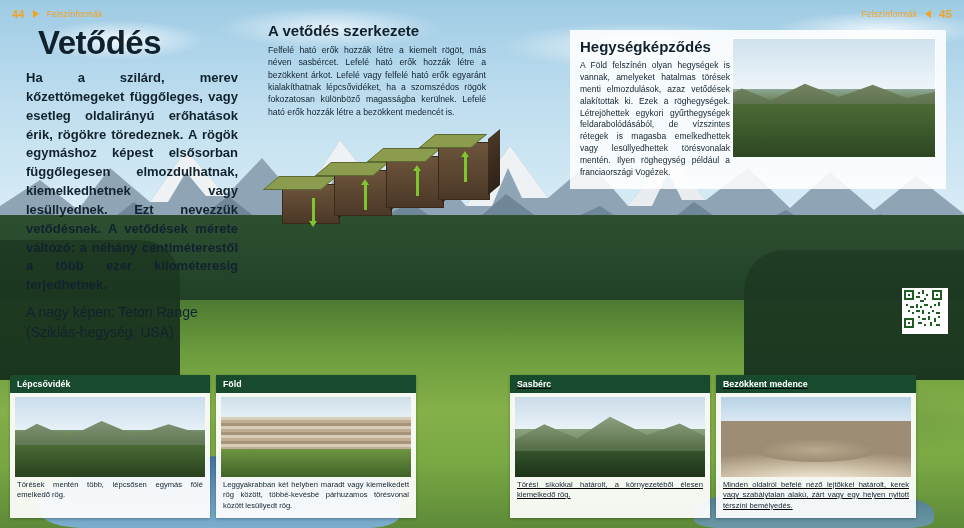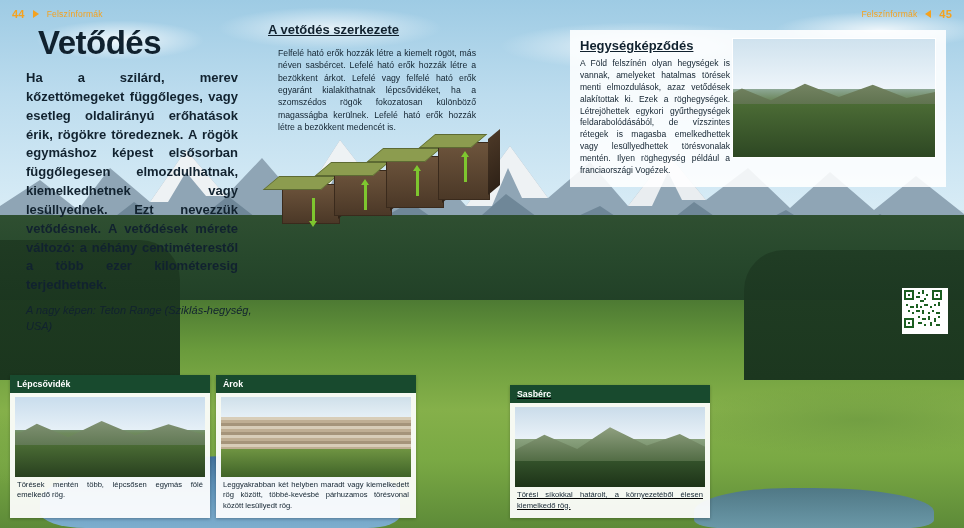--- a/index.html
+++ b/index.html
@@ -133,42 +133,40 @@
   }
   .intro p {
     margin: 0 16px 8px 0;
     font-size: 13px;
     line-height: 1.45;
     color: #11222f;
     text-align: justify;
     font-weight: bold;
   }
   .intro .caption {
-    font-style: italic;
-    font-size: 11px;
+    font-size: 14px;
     line-height: 1.4;
     color: #11222f;
   }
 
   
   .col-mid {
     position: absolute;
     left: 268px; top: 22px;
     width: 218px;
   }
   .col-mid h2,
   .panel-r h2 {
     margin: 0 0 5px 0;
-    font-size: 13px;
+    font-size: 15px;
     color: #10212e;
     font-weight: bold;
-    text-decoration: underline;
   }
   .col-mid p {
-    margin: 10px;
+    margin: 0;
     font-size: 8.7px;
     line-height: 1.42;
     color: #11222f;
     text-align: justify;
   }
 
   
   .diagram {
     position: absolute;
     left: 268px; top: 128px;
@@ -467,35 +465,44 @@
     <div class="card">
       <div class="hd">Lépcsővidék</div>
       <div class="img ph-a">
         <div class="sk"></div>
         <div class="mt"></div>
         <div class="fg"></div>
       </div>
       <div class="cap">Törések mentén több, lépcsősen egymás fölé emelkedő rög.</div>
     </div>
     <div class="card">
-      <div class="hd">Árok</div>
+      <div class="hd">Föld</div>
       <div class="img ph-b">
         <div class="sk"></div>
         <div class="cliff"></div>
         <div class="grass"></div>
       </div>
       <div class="cap">Leggyakrabban két helyben maradt vagy kiemelkedett rög között, többé-kevésbé párhuzamos törésvonal között lesüllyedt rög.</div>
     </div>
   </div>
 
   <div class="cards right">
     <div class="card">
       <div class="hd">Sasbérc</div>
       <div class="img ph-c">
         <div class="sk"></div>
         <div class="pk"></div>
         <div class="fg"></div>
       </div>
       <div class="cap">Törési síkokkal határolt, a környezetéből élesen kiemelkedő rög.</div>
     </div>
+    <div class="card">
+      <div class="hd">Bezökkent medence</div>
+      <div class="img ph-d">
+        <div class="sk"></div>
+        <div class="rim"></div>
+        <div class="inner"></div>
+      </div>
+      <div class="cap">Minden oldalról befelé néző lejtőkkel határolt, kerek vagy szabálytalan alakú, zárt vagy egy helyen nyitott térszíni bemélyedés.</div>
+    </div>
   </div>
 
 </div>
 
 </body></html>

